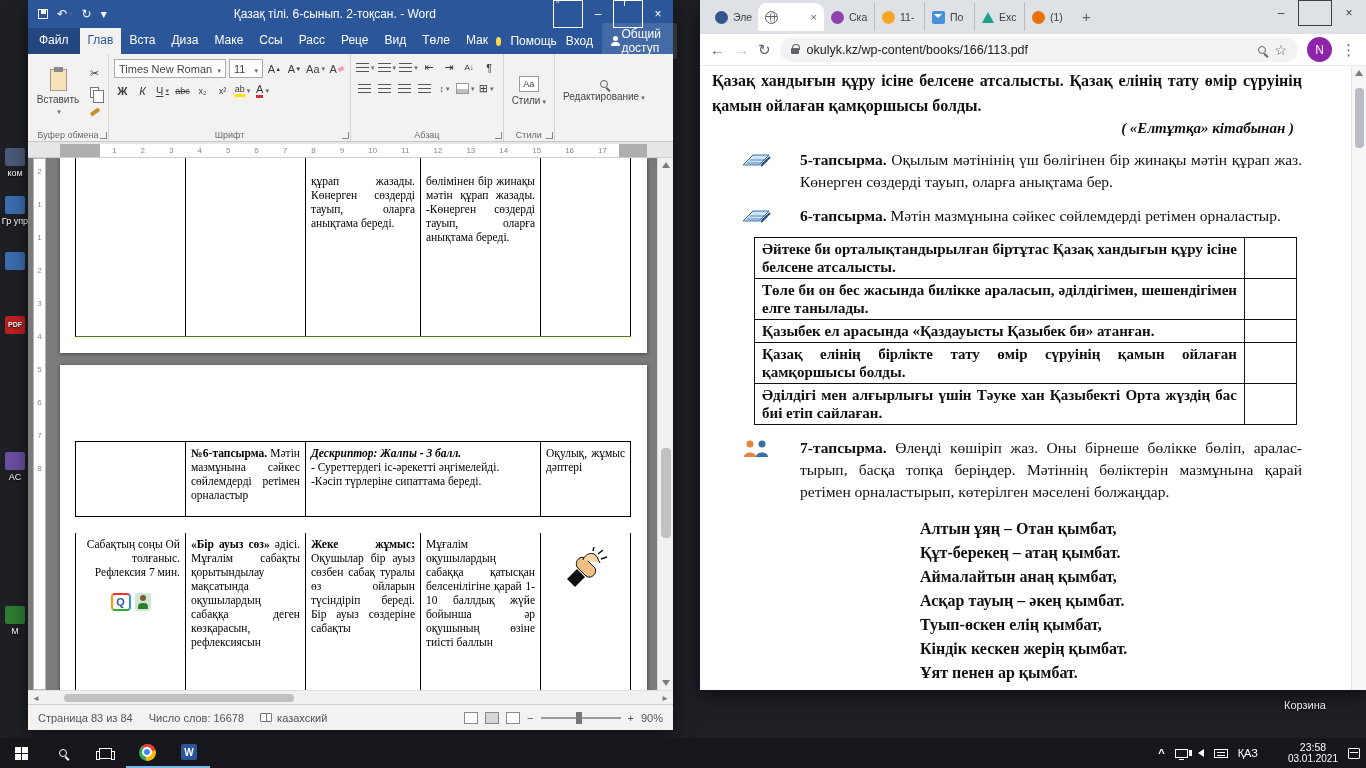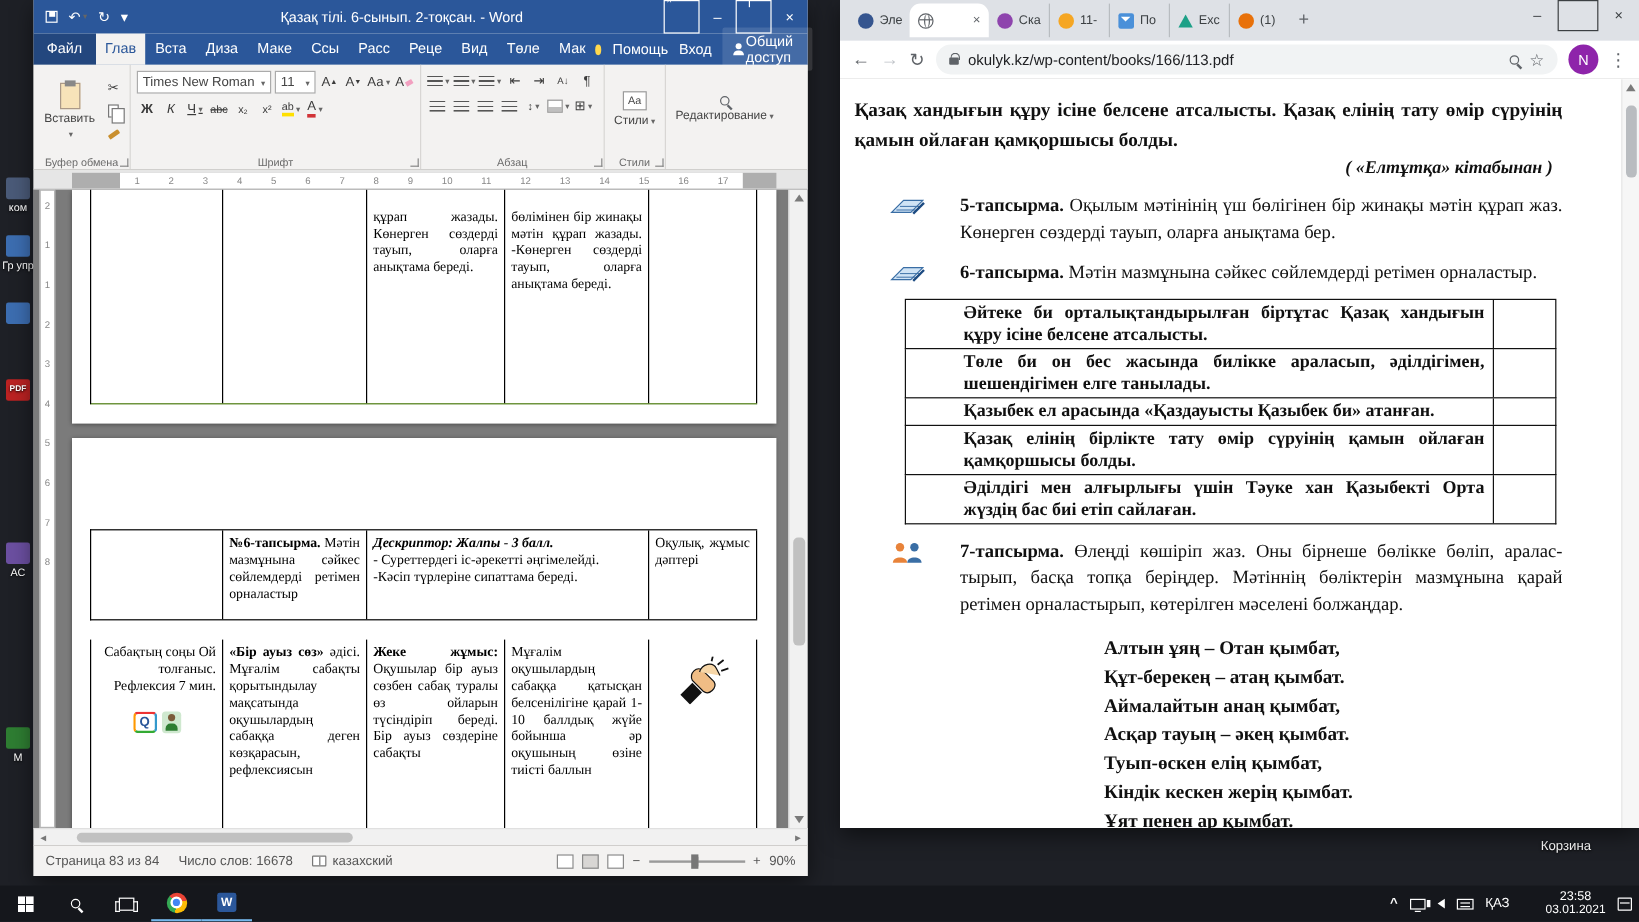--- a/index.html
+++ b/index.html
@@ -132,29 +132,29 @@
   .nav.dis{color:#c0c4c9;}
   .addr{flex:1;height:25px;background:#f1f3f4;border-radius:13px;display:flex;align-items:center;padding:0 11px;gap:8px;font-size:12.5px;color:#202124;}
   .addr .url{flex:1;white-space:nowrap;overflow:hidden;}
   .lockico{width:8px;height:6px;background:#5f6368;border-radius:1px;position:relative;margin-top:3px;}
   .lockico::before{content:"";position:absolute;left:1px;top:-4px;width:6px;height:5px;border:1.5px solid #5f6368;border-bottom:none;border-radius:4px 4px 0 0;}
   .star{font-size:14px;color:#5f6368;}
   .av{width:25px;height:25px;border-radius:50%;background:#8e24aa;color:#fff;display:flex;align-items:center;justify-content:center;font-size:12px;flex:none;}
   .kebab{font-size:15px;color:#5f6368;letter-spacing:0;}
   
   .pdf{flex:1;position:relative;background:#fff;font-family:"Liberation Serif",serif;color:#101010;overflow:hidden;}
-  .pdf-inner{position:absolute;left:12px;top:14px;width:590px;}
+  .pdf-inner{position:absolute;left:12px;top:2px;width:590px;}
   .p1{font-weight:bold;font-size:16px;line-height:25px;text-align:justify;}
   .src{font-style:italic;font-weight:bold;text-align:right;font-size:15px;margin-top:2px;padding-right:8px;}
   .task{display:flex;margin-top:12px;}
   .ticon{flex:0 0 88px;display:flex;justify-content:center;align-items:flex-start;padding-top:2px;}
   .ttext{flex:1;font-size:15.5px;line-height:22px;text-align:justify;}
   .tnum{font-weight:bold;}
   .ptable{margin:10px 0 0 42px;width:543px;border-top:1px solid #111;}
-  .prow{display:flex;border:1px solid #111;border-top:none;padding-left:41px;}
+  .prow{display:flex;border:1px solid #111;border-top:none;}
   .pcell{flex:1;padding:2px 7px;font-weight:bold;font-size:15px;line-height:18px;text-align:justify;}
   .pcell2{flex:0 0 52px;border-left:1px solid #111;}
   .poem{margin:14px 0 0 208px;font-size:16px;line-height:24px;font-weight:bold;}
   .pdf-scroll{position:absolute;right:0;top:0;bottom:0;width:15px;background:#f6f6f6;border-left:1px solid #e6e6e6;}
   .pdf-scroll .vthumb{left:3px;width:9px;top:22px;height:60px;background:#b9bcc0;}
   
   #taskbar{position:absolute;left:0;right:0;bottom:0;height:30px;background:#15171c;display:flex;align-items:stretch;z-index:5;color:#fff;}
   .tbtn{width:42px;display:flex;align-items:center;justify-content:center;}
   .tbtn.app{border-bottom:2px solid #76b9ed;}
   .winflag{width:13px;height:13px;background:linear-gradient(transparent 6px,#15171c 6px 7px,transparent 7px),linear-gradient(90deg,transparent 6px,#15171c 6px 7px,transparent 7px),#fff;}

